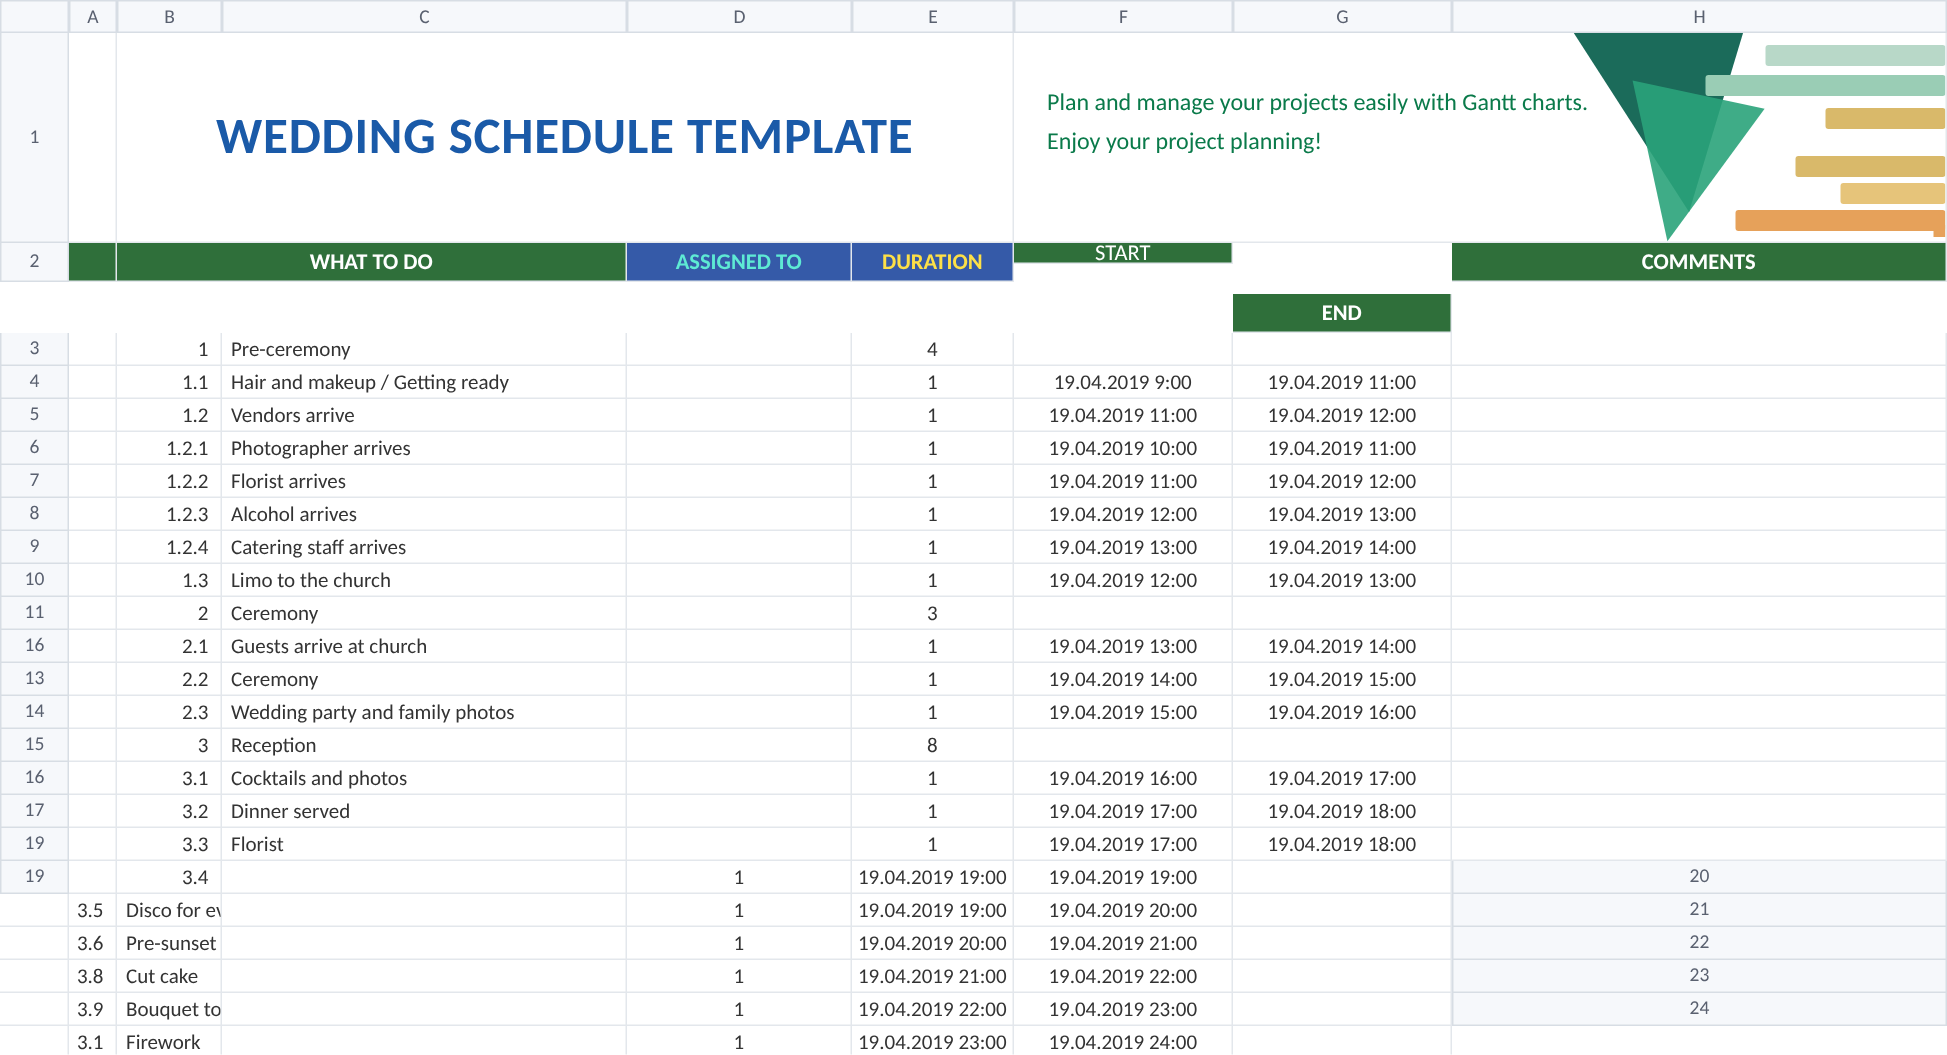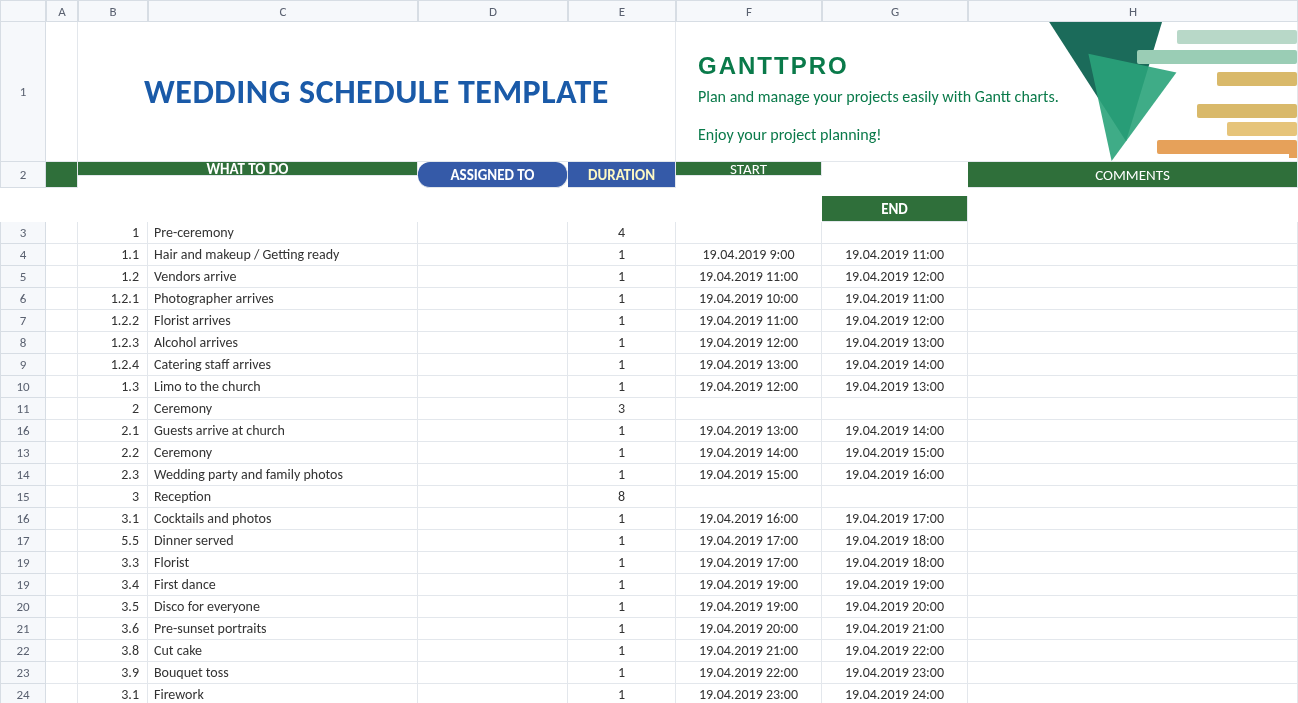--- a/index.html
+++ b/index.html
@@ -133,44 +133,43 @@
     <div class="colhdr">D</div>
     <div class="colhdr">E</div>
     <div class="colhdr">F</div>
     <div class="colhdr">G</div>
     <div class="colhdr">H</div>
     <div class="rowhdr" style="height: 140px;">1</div>
     <div class="cell" style="height: 140px;"></div>
     <div class="cell title-cell" style="grid-column: span 4; height: 140px;">WEDDING SCHEDULE TEMPLATE</div>
     <div class="cell brand-area" style="grid-column: span 3; height: 140px; padding: 0px;">
       <div class="brand-text">
-        <div class="brand-logo">GANTTPRO</div>
         <div class="brand-sub">Plan and manage your projects easily with Gantt charts.</div>
-        <div class="brand-sub" style="margin-top:16px">Enjoy your project planning!</div>
+        <div class="brand-sub" style="margin-top:4px">Enjoy your project planning!</div>
       </div>
       <div class="brand-graphic">
         <div class="tri1"></div>
         <div class="tri2"></div>
         <div class="bar b1"></div>
         <div class="bar b2"></div>
         <div class="bar b3"></div>
         <div class="bar b4"></div>
         <div class="bar b5"></div>
         <div class="bar b6"></div>
         <div class="small-dot"></div>
       </div>
     </div>
     <div class="rowhdr" style="height: 26px;">2</div>
     <div class="cell" style="height: 26px; background: rgb(47, 111, 58);"></div>
-    <div class="cell hdr-green" style="grid-column: span 2; height: 14px; justify-content: center; font-weight: bold; color: rgb(255, 255, 255); font-size: 15px;">WHAT TO DO</div>
-    <div class="cell hdr-blue" style="height: 26px; justify-content: center; font-weight: bold; color: #ffffff; font-size: 15px; border-radius: 12px;">ASSIGNED TO</div>
-    <div class="cell hdr-blue" style="height: 26px; justify-content: center; font-weight: bold; color: #fef9c3; font-size: 15px;">DURATION</div>
+    <div class="cell hdr-green" style="grid-column: span 2; height: 26px; justify-content: center; font-weight: bold; color: rgb(255, 255, 255); font-size: 15px;">WHAT TO DO</div>
+    <div class="cell hdr-blue" style="height: 26px; justify-content: center; font-weight: bold; color: #5eead4; font-size: 15px;">ASSIGNED TO</div>
+    <div class="cell hdr-blue" style="height: 26px; justify-content: center; font-weight: bold; color: #fde047; font-size: 15px;">DURATION</div>
     <div class="cell hdr-green" style="height: 14px; justify-content: center; font-weight: normal; color: rgb(255, 255, 255); font-size: 15px;">START</div>
     <div class="cell hdr-green" style="height: 26px; justify-content: center; font-weight: bold; color: rgb(255, 255, 255); font-size: 15px; margin-top: 34px;">END</div>
-    <div class="cell hdr-green" style="height: 26px; justify-content: center; font-weight: normal; color: rgb(255, 255, 255); font-size: 15px;">COMMENTS</div>
+    <div class="cell hdr-green" style="height: 26px; justify-content: center; font-weight: bold; color: rgb(255, 255, 255); font-size: 15px;">COMMENTS</div>
     <div class="rowhdr">3</div>
     <div class="cell"></div>
     <div class="cell num-right">1</div>
     <div class="cell">Pre-ceremony</div>
     <div class="cell"></div>
     <div class="cell center">4</div>
     <div class="cell center"></div>
     <div class="cell center"></div>
     <div class="cell"></div>
     <div class="rowhdr">4</div>
@@ -285,40 +284,39 @@
     <div class="cell"></div>
     <div class="cell num-right">3.1</div>
     <div class="cell">Cocktails and photos</div>
     <div class="cell"></div>
     <div class="cell center">1</div>
     <div class="cell center">19.04.2019 16:00</div>
     <div class="cell center">19.04.2019 17:00</div>
     <div class="cell"></div>
     <div class="rowhdr">17</div>
     <div class="cell"></div>
-    <div class="cell num-right">5.5</div>
+    <div class="cell num-right">3.2</div>
     <div class="cell">Dinner served</div>
     <div class="cell"></div>
     <div class="cell center">1</div>
     <div class="cell center">19.04.2019 17:00</div>
     <div class="cell center">19.04.2019 18:00</div>
     <div class="cell"></div>
     <div class="rowhdr">19</div>
     <div class="cell"></div>
     <div class="cell num-right">3.3</div>
     <div class="cell">Florist</div>
     <div class="cell"></div>
     <div class="cell center">1</div>
     <div class="cell center">19.04.2019 17:00</div>
     <div class="cell center">19.04.2019 18:00</div>
     <div class="cell"></div>
     <div class="rowhdr">19</div>
     <div class="cell"></div>
     <div class="cell num-right">3.4</div>
-    <div class="cell">First dance</div>
     <div class="cell"></div>
     <div class="cell center">1</div>
     <div class="cell center">19.04.2019 19:00</div>
     <div class="cell center">19.04.2019 19:00</div>
     <div class="cell"></div>
     <div class="rowhdr">20</div>
     <div class="cell"></div>
     <div class="cell num-right">3.5</div>
     <div class="cell">Disco for everyone</div>
     <div class="cell"></div>

